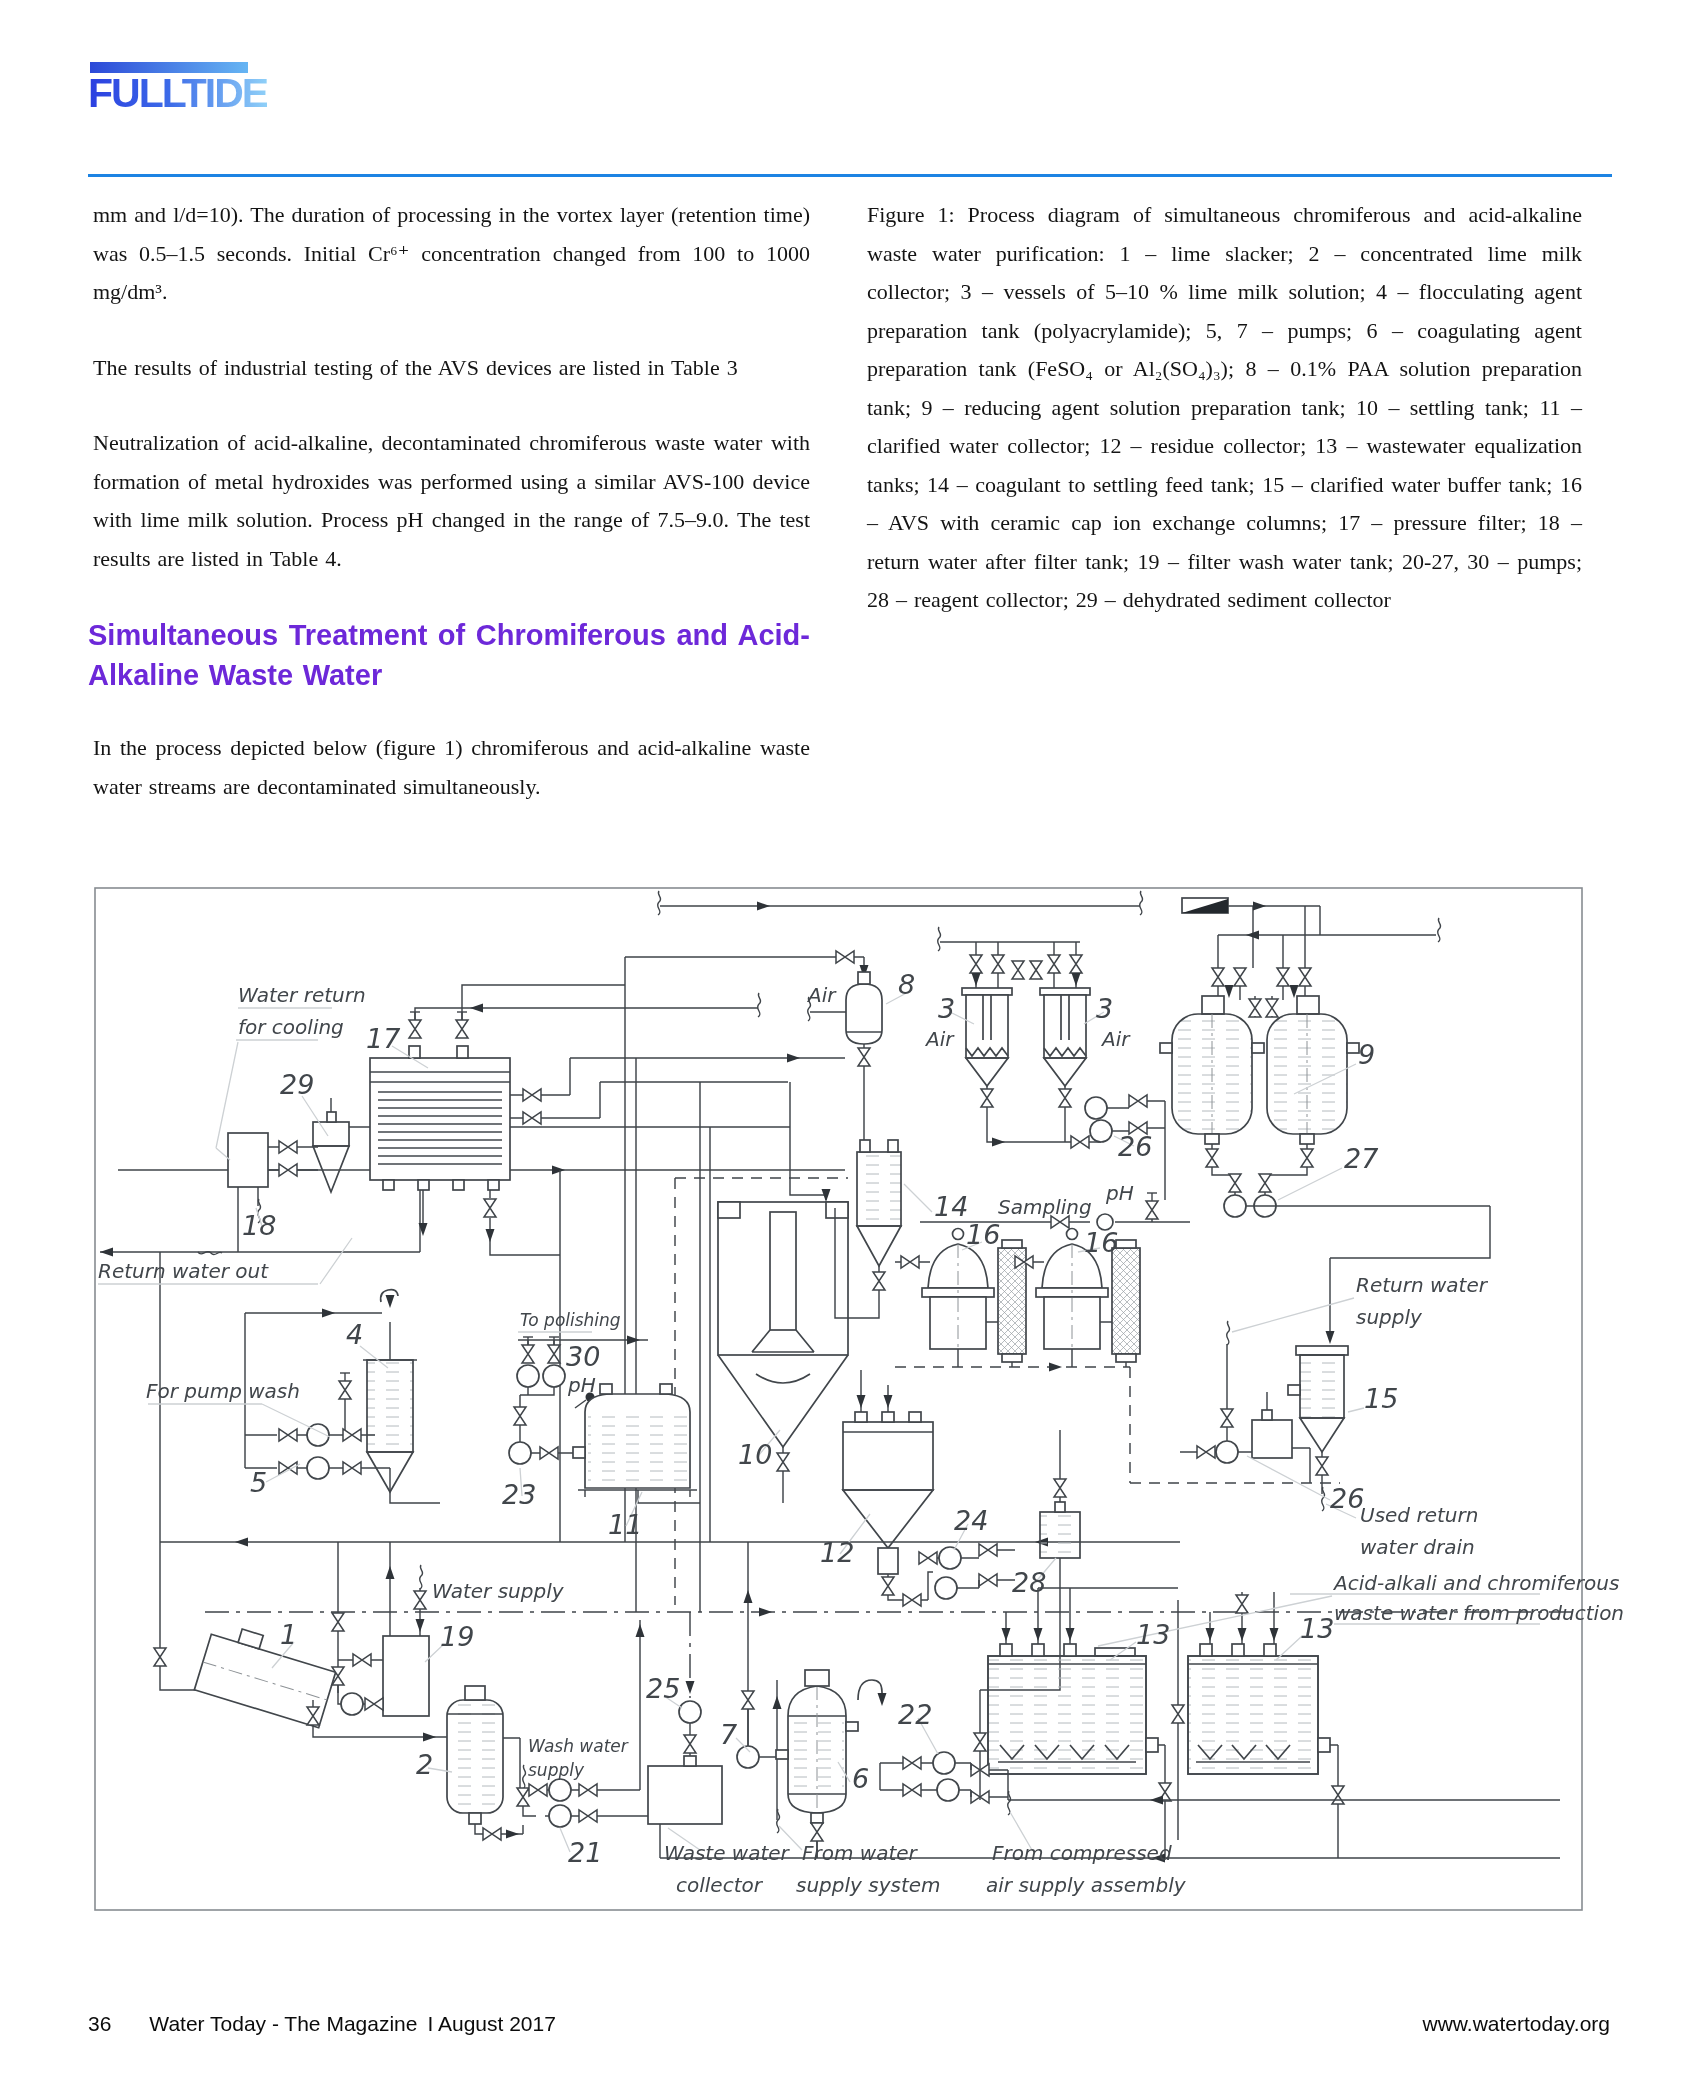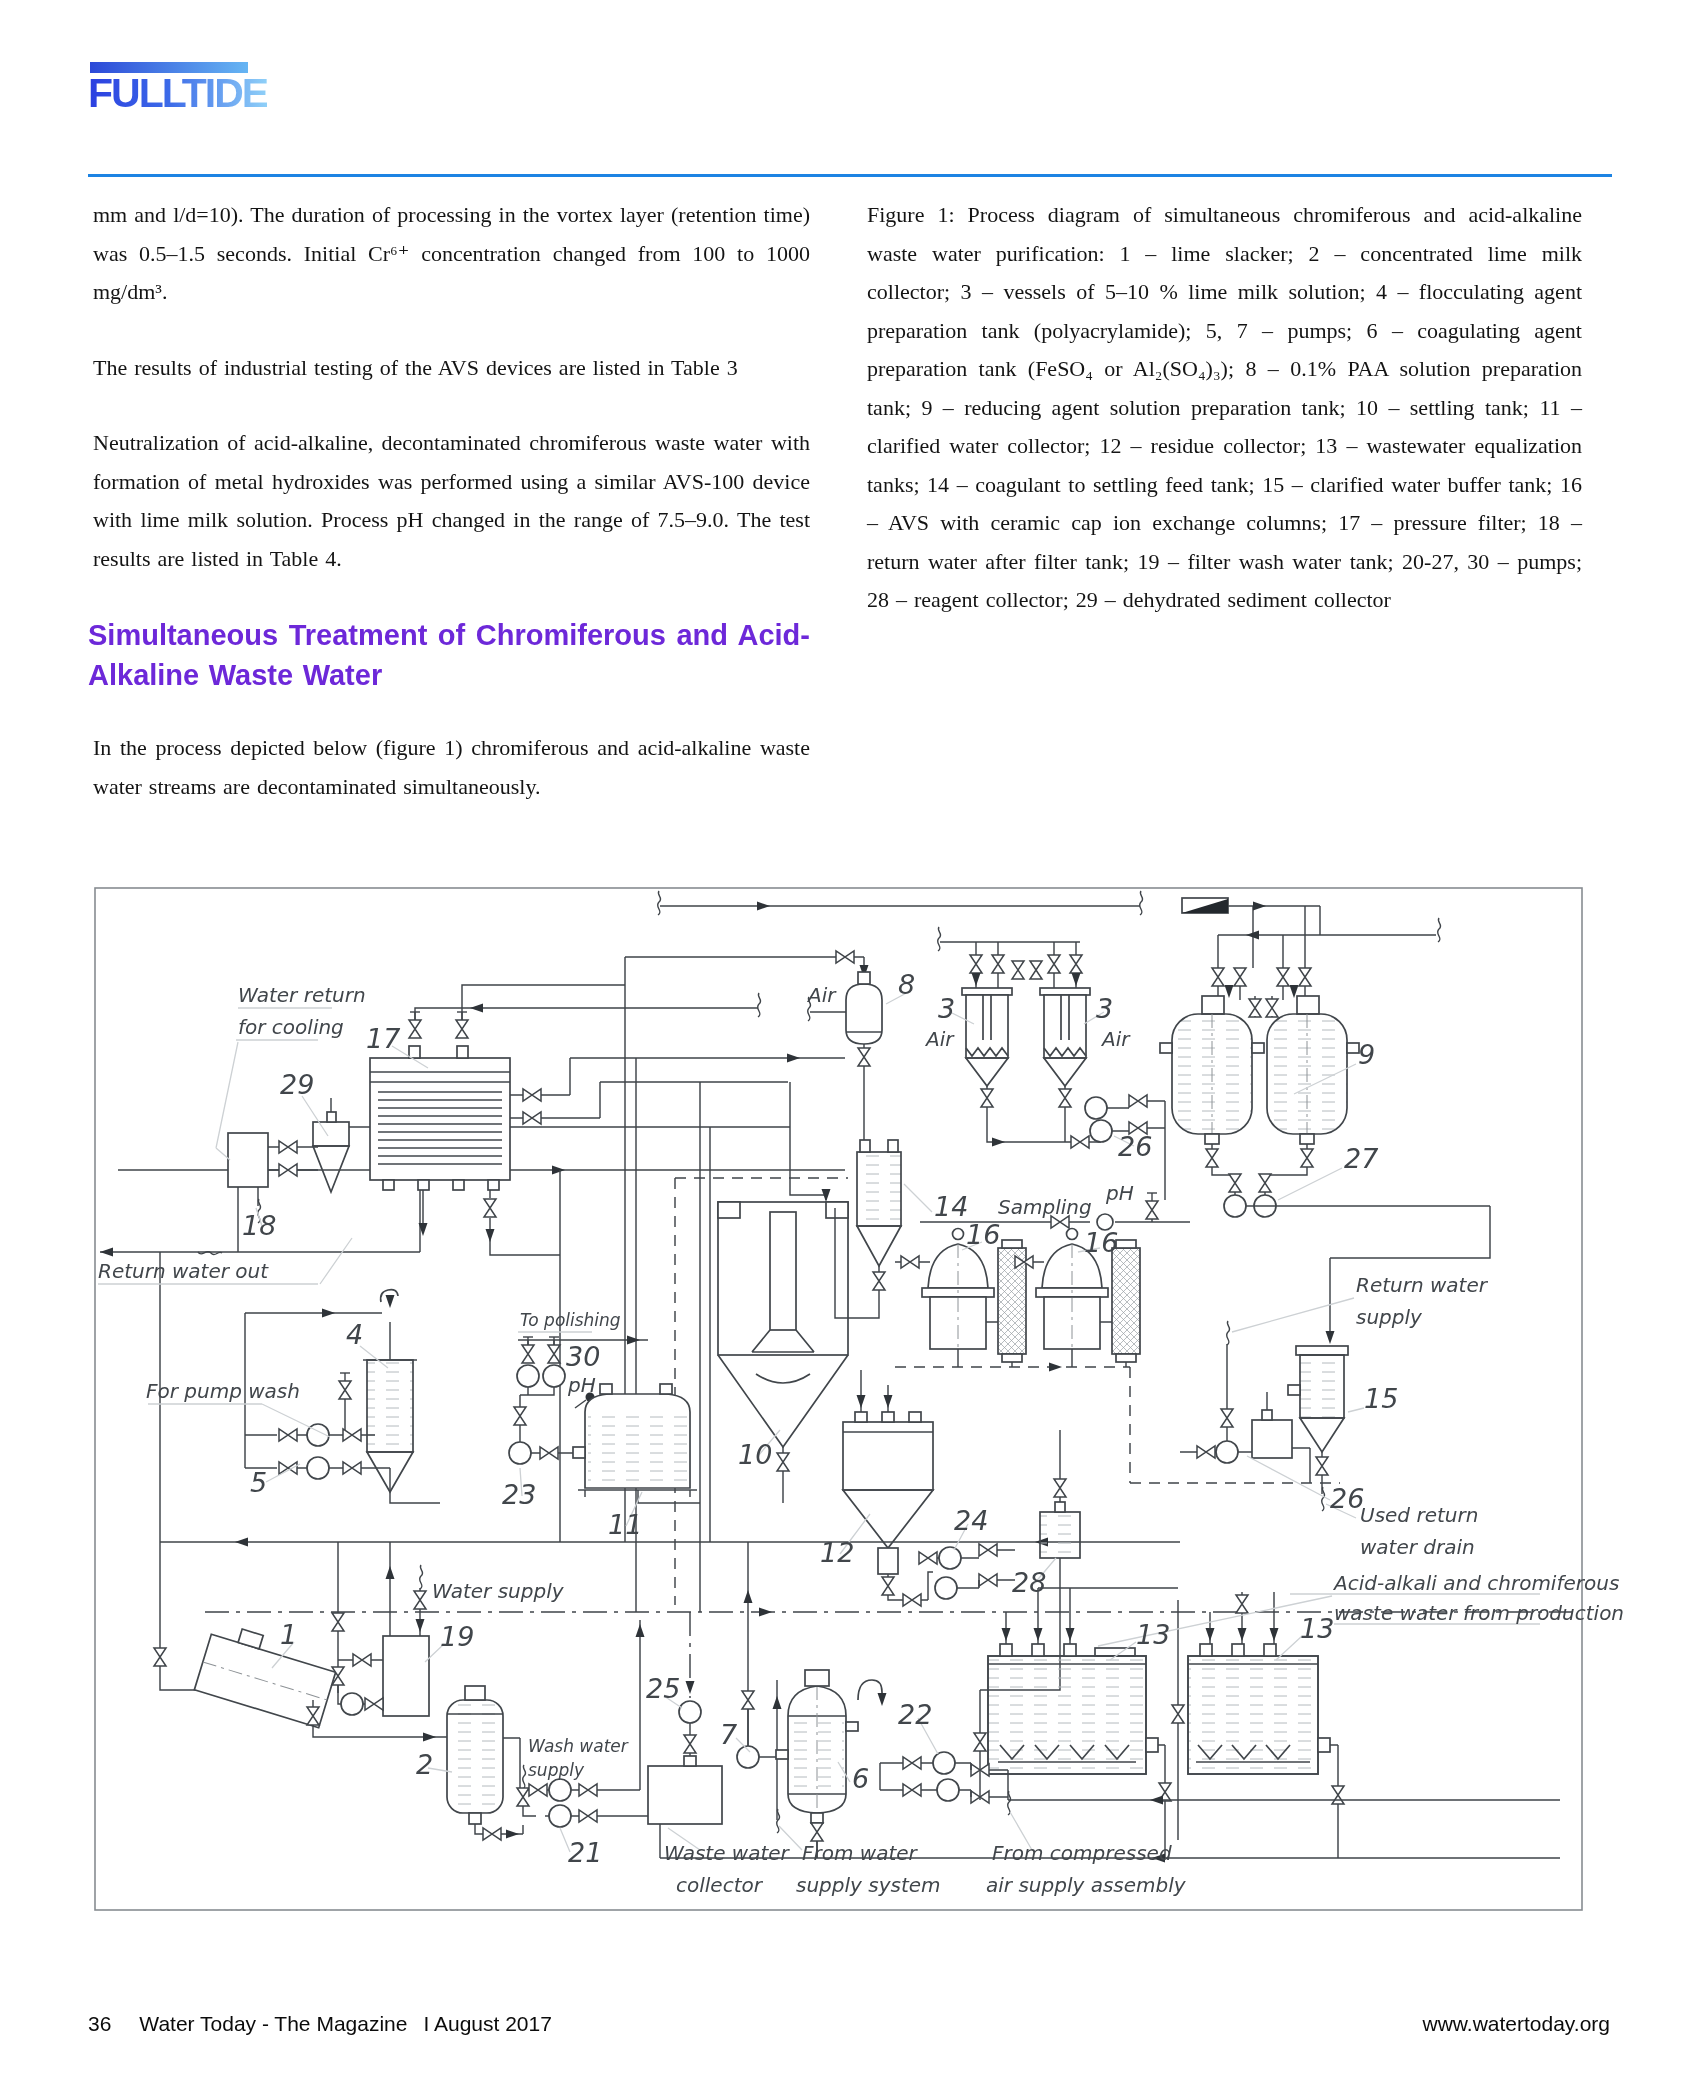--- a/index.html
+++ b/index.html
@@ -20,22 +20,22 @@
        text-align:justify;word-spacing:1.5px;}
   #colL{left:88px;}
   #colR{left:862px;width:720px;}
   .col p{margin:0 0 37px 5px;}
   #colL h2{margin:12px 0 34px 0;font-family:"Liberation Sans","DejaVu Sans",sans-serif;
      font-weight:bold;font-size:29px;line-height:40px;color:#6d28d9;text-align:justify;}
   
   #footer{position:absolute;left:88px;top:2012px;width:1524px;
      font-family:"Liberation Sans","DejaVu Sans",sans-serif;font-size:21px;color:#0b0b0b;}
   #footer .right{position:absolute;right:2px;top:0;}
-  #footer .pg{margin-right:28px;}
-  #footer .iss{margin-left:16px;}
+  #footer .pg{margin-right:38px;}
+  #footer .iss{margin-left:10px;}
   
   #fig{position:absolute;left:0;top:0;}
   .eq{fill:#ffffff;stroke:#41464b;stroke-width:1.7;}
   .eqn{fill:none;stroke:#41464b;stroke-width:1.7;}
   .pp{fill:none;stroke:#3f4449;stroke-width:1.45;}
   .pd{fill:none;stroke:#3f4449;stroke-width:1.45;stroke-dasharray:11 8;}
   .pdd{fill:none;stroke:#3f4449;stroke-width:1.45;stroke-dasharray:24 7 4 7;}
   .ctr{fill:none;stroke:#8d9296;stroke-width:1;stroke-dasharray:14 5 3 5;}
   .ldr{fill:none;stroke:#cdd1d4;stroke-width:1.3;}
   .vlv{fill:#ffffff;stroke:#3f4449;stroke-width:1.5;}

